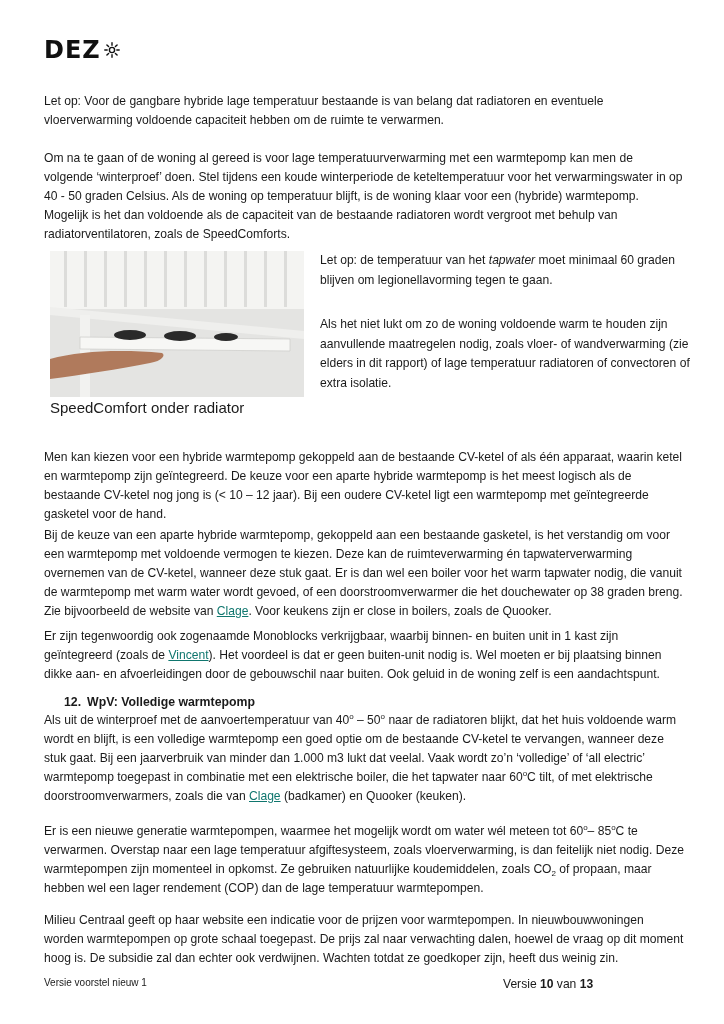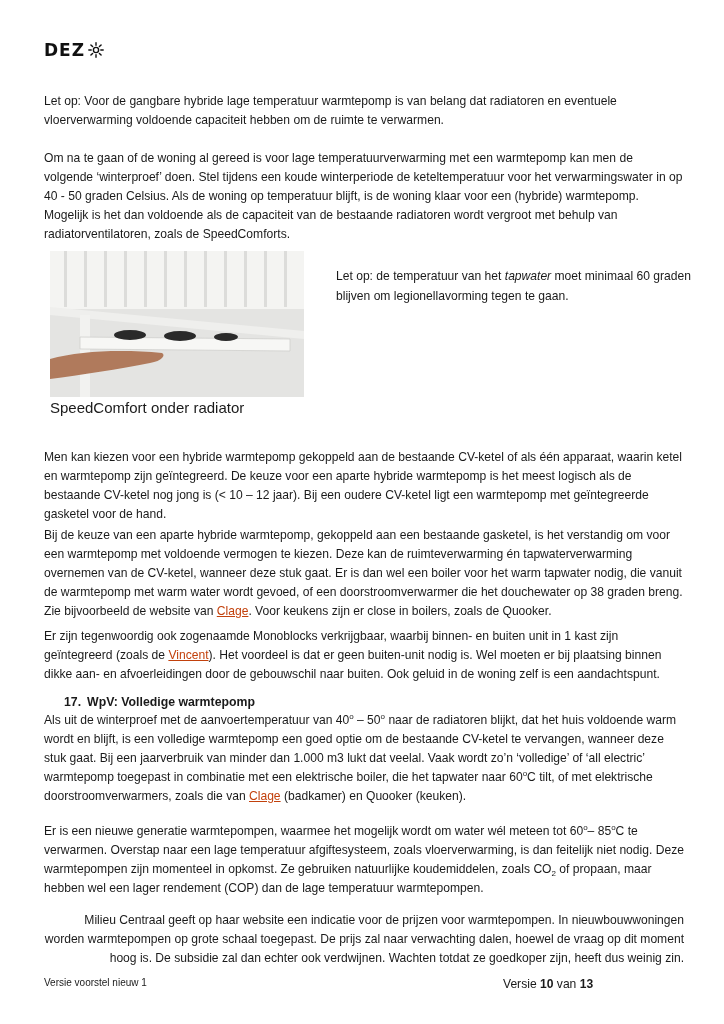--- a/index.html
+++ b/index.html
@@ -1,27 +1,27 @@
 <!DOCTYPE html>
 <html><head>
 <meta charset="utf-8">
 <style>
   html, body { margin: 0; padding: 0; background: #ffffff; }
   body { width: 724px; height: 1024px; position: relative; overflow: hidden;
          font-family: "Liberation Sans", sans-serif; color: #1a1a1a; }
   .page { position: absolute; left: 0; top: 0; width: 724px; height: 1024px; }
   .logo { position: absolute; left: 44px; top: 40px; display: flex; align-items: center; }
-  .logo-text { font-family: "DejaVu Sans", sans-serif; font-weight: bold; font-size: 17px;
+  .logo-text { font-family: "DejaVu Sans", sans-serif; font-weight: bold; font-size: 24px;
                letter-spacing: 1px; color: #111; line-height: 20px; }
   .logo-sun { margin-left: 3px; width: 16px; height: 16px; }
   .p { position: absolute; left: 44px; width: 640px; font-size: 12.1px; line-height: 19px; margin: 0; }
-  .p a { color: #c2410c; text-decoration: underline; }
+  .p a { color: #0f766e; text-decoration: underline; }
   .figure { position: absolute; left: 50px; top: 251px; width: 254px; height: 146px; background: #e8e8e6; overflow: hidden; }
   .caption { position: absolute; left: 50px; top: 399px; font-size: 15px; line-height: 18px; }
-  .side { position: absolute; left: 320px; width: 370px; font-size: 12.1px; line-height: 19.5px; margin: 16px; }
+  .side { position: absolute; left: 320px; width: 370px; font-size: 12.1px; line-height: 19.5px; margin: 0; }
   .heading { position: absolute; left: 64px; top: 693px; font-weight: bold; font-size: 12.3px; line-height: 18px; }
   .heading .num { margin-right: 6px; }
   .heading .title { }
   .footer-left { position: absolute; left: 44px; top: 977px; font-size: 10px; }
   .footer-right { position: absolute; left: 503px; top: 977px; font-size: 12.1px; }
   .footer-right b { font-weight: bold; }
   sup { font-size: 8px; line-height: 0; }
   sub { font-size: 8px; line-height: 0; }
 </style>
 </head>
@@ -39,21 +39,21 @@
         <line x1="0.8" y1="8" x2="3.2" y2="8"></line>
         <line x1="12.8" y1="8" x2="15.2" y2="8"></line>
         <line x1="2.9" y1="2.9" x2="4.6" y2="4.6"></line>
         <line x1="11.4" y1="11.4" x2="13.1" y2="13.1"></line>
         <line x1="2.9" y1="13.1" x2="4.6" y2="11.4"></line>
         <line x1="11.4" y1="4.6" x2="13.1" y2="2.9"></line>
       </g>
     </svg>
   </div>
 
-  <p class="p" style="top:92px;">Let op: Voor de gangbare hybride lage temperatuur warmtepomp is van belang dat radiatoren en eventuele vloerverwarming voldoende capaciteit hebben om de ruimte te verwarmen.</p>
+  <p class="p" style="top:92px;">Let op: Voor de gangbare hybride lage temperatuur bestaande is van belang dat radiatoren en eventuele vloerverwarming voldoende capaciteit hebben om de ruimte te verwarmen.</p>
 
   <p class="p" style="top:149px;">Om na te gaan of de woning al gereed is voor lage temperatuurverwarming met een warmtepomp kan men de volgende ‘winterproef’ doen. Stel tijdens een koude winterperiode de keteltemperatuur voor het verwarmingswater in op 40 - 50 graden Celsius. Als de woning op temperatuur blijft, is de woning klaar voor een (hybride) warmtepomp. Mogelijk is het dan voldoende als de capaciteit van de bestaande radiatoren wordt vergroot met behulp van radiatorventilatoren, zoals de SpeedComforts.</p>
 
   <div class="figure">
     <svg width="254" height="146" viewBox="0 0 254 146">
       <rect x="0" y="0" width="254" height="146" fill="#e4e4e2"></rect>
       <rect x="0" y="0" width="254" height="58" fill="#f4f4f2"></rect>
       <g fill="#dcdcda">
         <rect x="14" y="0" width="3" height="56"></rect>
           <rect x="34" y="0" width="3" height="56"></rect>
@@ -74,36 +74,37 @@
       <ellipse cx="80" cy="84" rx="16" ry="5" fill="#2a2a2a"></ellipse>
       <ellipse cx="130" cy="85" rx="16" ry="5" fill="#2a2a2a"></ellipse>
       <ellipse cx="176" cy="86" rx="12" ry="4" fill="#2a2a2a"></ellipse>
       <path d="M0,108 C30,100 70,98 112,102 C116,104 112,110 100,112 C70,118 30,124 0,128 Z" fill="#b07a5c"></path>
     </svg>
   </div>
   <div class="caption">SpeedComfort onder radiator</div>
 
   <p class="side" style="top:251px;"><span>Let op: de temperatuur van het </span><em>tapwater</em><span> moet minimaal 60 graden blijven om legionellavorming tegen te gaan.</span></p>
 
+  <p class="side" style="top:315px;">Als het niet lukt om zo de woning voldoende warm te houden zijn aanvullende maatregelen nodig, zoals vloer- of wandverwarming (zie elders in dit rapport) of lage temperatuur radiatoren of convectoren of extra isolatie.</p>
 
   <p class="p" style="top:448px;">Men kan kiezen voor een hybride warmtepomp gekoppeld aan de bestaande CV-ketel of als één apparaat, waarin ketel en warmtepomp zijn geïntegreerd. De keuze voor een aparte hybride warmtepomp is het meest logisch als de bestaande CV-ketel nog jong is (&lt; 10 – 12 jaar). Bij een oudere CV-ketel ligt een warmtepomp met geïntegreerde gasketel voor de hand.</p>
 
   <p class="p" style="top:526px;"><span>Bij de keuze van een aparte hybride warmtepomp, gekoppeld aan een bestaande gasketel, is het verstandig om voor een warmtepomp met voldoende vermogen te kiezen. Deze kan de ruimteverwarming én tapwaterverwarming overnemen van de CV-ketel, wanneer deze stuk gaat. Er is dan wel een boiler voor het warm tapwater nodig, die vanuit de warmtepomp met warm water wordt gevoed, of een doorstroomverwarmer die het douchewater op 38 graden breng. Zie bijvoorbeeld de website van </span><a href="#">Clage</a><span>. Voor keukens zijn er close in boilers, zoals de Quooker.</span></p>
 
   <p class="p" style="top:627px;"><span> Er zijn tegenwoordig ook zogenaamde Monoblocks verkrijgbaar, waarbij binnen- en buiten unit in 1 kast zijn geïntegreerd (zoals de </span><a href="#">Vincent</a><span>). Het voordeel is dat er geen buiten-unit nodig is. Wel moeten er bij plaatsing binnen dikke aan- en afvoerleidingen door de gebouwschil naar buiten. Ook geluid in de woning zelf is een aandachtspunt.</span></p>
 
   <div class="heading">
-    <span class="num">17.</span><span class="title">WpV: Volledige warmtepomp</span>
+    <span class="num">12.</span><span class="title">WpV: Volledige warmtepomp</span>
   </div>
 
   <p class="p" style="top:711px;"><span>Als uit de winterproef met de aanvoertemperatuur van 40</span><sup>o</sup><span> – 50</span><sup>o</sup><span> naar de radiatoren blijkt, dat het huis voldoende warm wordt en blijft, is een volledige warmtepomp een goed optie om de bestaande CV-ketel te vervangen, wanneer deze stuk gaat. Bij een jaarverbruik van minder dan 1.000 m3 lukt dat veelal. Vaak wordt zo’n ‘volledige’ of ‘all electric’ warmtepomp toegepast in combinatie met een elektrische boiler, die het tapwater naar 60</span><sup>o</sup><span>C tilt, of met elektrische doorstroomverwarmers, zoals die van </span><a href="#">Clage</a><span> (badkamer) en Quooker (keuken).</span></p>
 
   <p class="p" style="top:822px;"><span>Er is een nieuwe generatie warmtepompen, waarmee het mogelijk wordt om water wél meteen tot 60</span><sup>o</sup><span>– 85</span><sup>o</sup><span>C te verwarmen. Overstap naar een lage temperatuur afgiftesysteem, zoals vloerverwarming, is dan feitelijk niet nodig. Deze warmtepompen zijn momenteel in opkomst. Ze gebruiken natuurlijke koudemiddelen, zoals CO</span><sub>2</sub><span> of propaan, maar hebben wel een lager rendement (COP) dan de lage temperatuur warmtepompen.</span></p>
 
-  <p class="p" style="top:911px;text-align:right;">Milieu Centraal geeft op haar website een indicatie voor de prijzen voor warmtepompen. In nieuwbouwwoningen worden warmtepompen op grote schaal toegepast. De prijs zal naar verwachting dalen, hoewel de vraag op dit moment hoog is. De subsidie zal dan echter ook verdwijnen. Wachten totdat ze goedkoper zijn, heeft dus weinig zin.</p>
+  <p class="p" style="top:911px;">Milieu Centraal geeft op haar website een indicatie voor de prijzen voor warmtepompen. In nieuwbouwwoningen worden warmtepompen op grote schaal toegepast. De prijs zal naar verwachting dalen, hoewel de vraag op dit moment hoog is. De subsidie zal dan echter ook verdwijnen. Wachten totdat ze goedkoper zijn, heeft dus weinig zin.</p>
 
   <div class="footer-left">Versie voorstel nieuw 1</div>
   <div class="footer-right">
     <span>Versie</span>
     <b>10</b>
     <span>van</span>
     <b>13</b>
   </div>
 
 </div>

